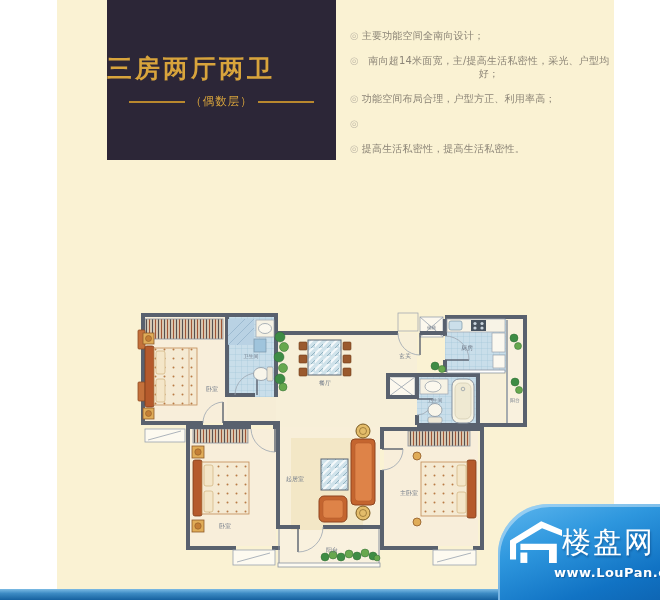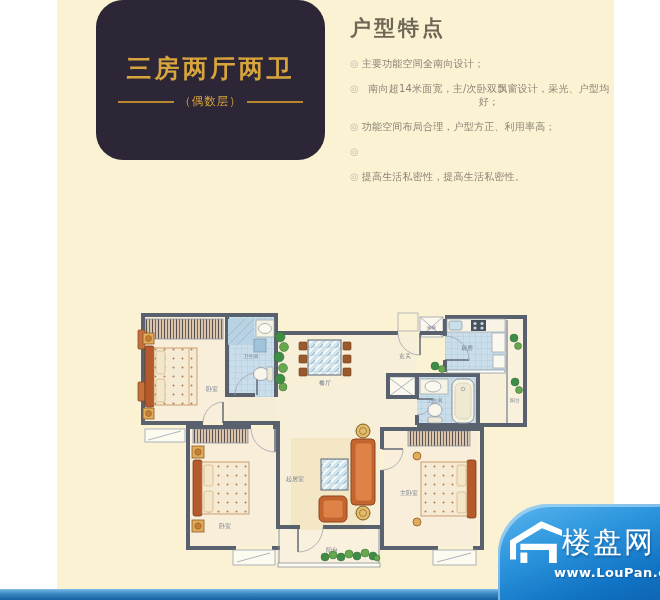--- a/index.html
+++ b/index.html
@@ -2,21 +2,21 @@
 <html><head>
 <meta charset="utf-8">
 <style>
   html,body{margin:0;padding:0;}
   body{font-family:"DejaVu Sans",sans-serif;}
   .stage{position:relative;width:660px;height:600px;background:#ffffff;overflow:hidden;}
   .panel{position:absolute;left:57px;top:0;width:557px;height:589px;background:#FAF2D3;}
   .bottom-bar{position:absolute;left:0;bottom:0;width:660px;height:11px;
     background:linear-gradient(180deg,#7CBBE4 0%,#3D8BC4 40%,#16619F 100%);}
   
-  .title-box{position:absolute;left:96px;top:0;width:229px;height:160px;background:#2C2637;text-align:center;border-radius:27px;}
+  .title-box{position:absolute;left:107px;top:0;width:229px;height:160px;background:#2C2637;}
   .tb-line1{margin-top:52px;font-size:25px;font-weight:bold;color:#D8A43C;letter-spacing:3px;}
   .tb-line2{margin-top:6px;font-size:19px;font-weight:bold;color:#D8A43C;letter-spacing:1px;}
   .tb-line2 .num{font-size:22px;}
   .tb-line2 sup{font-size:11px;}
   .tb-line3{margin-top:9px;display:flex;align-items:center;justify-content:center;gap:5px;}
   .tb-line3 .hr{width:56px;height:2px;background:#B9882E;}
   .tb-line3 .txt{font-size:11.5px;color:#D8A43C;letter-spacing:1px;}
   
   .features{position:absolute;left:350px;top:14px;width:266px;}
   .feat-heading{font-size:21px;font-weight:bold;color:#6E6756;letter-spacing:3px;}
@@ -47,29 +47,28 @@
   <div class="title-box">
     <div class="tb-line1">三房两厅两卫</div>
     <div class="tb-line3">
       <span class="hr"></span>
       <span class="txt">（偶数层）</span>
       <span class="hr"></span>
     </div>
   </div>
 
   <div class="features">
-    <div class="feat-heading">户型特点</div>
     <div class="feat-list">
       <div class="feat-row">
           <span class="feat-bullet">◎</span>
           <span class="feat-text">主要功能空间全南向设计；</span>
         </div>
       <div class="feat-row">
           <span class="feat-bullet">◎</span>
-          <span class="feat-text">南向超14米面宽，主/次卧双飘窗设计，采光、户型均好；</span>
+          <span class="feat-text">南向超14米面宽，主/提高生活私密性，采光、户型均好；</span>
         </div>
       <div class="feat-row">
           <span class="feat-bullet">◎</span>
           <span class="feat-text">功能空间布局合理，户型方正、利用率高；</span>
         </div>
       <div class="feat-row">
           <span class="feat-bullet">◎</span>
         </div>
       <div class="feat-row">
           <span class="feat-bullet">◎</span>

